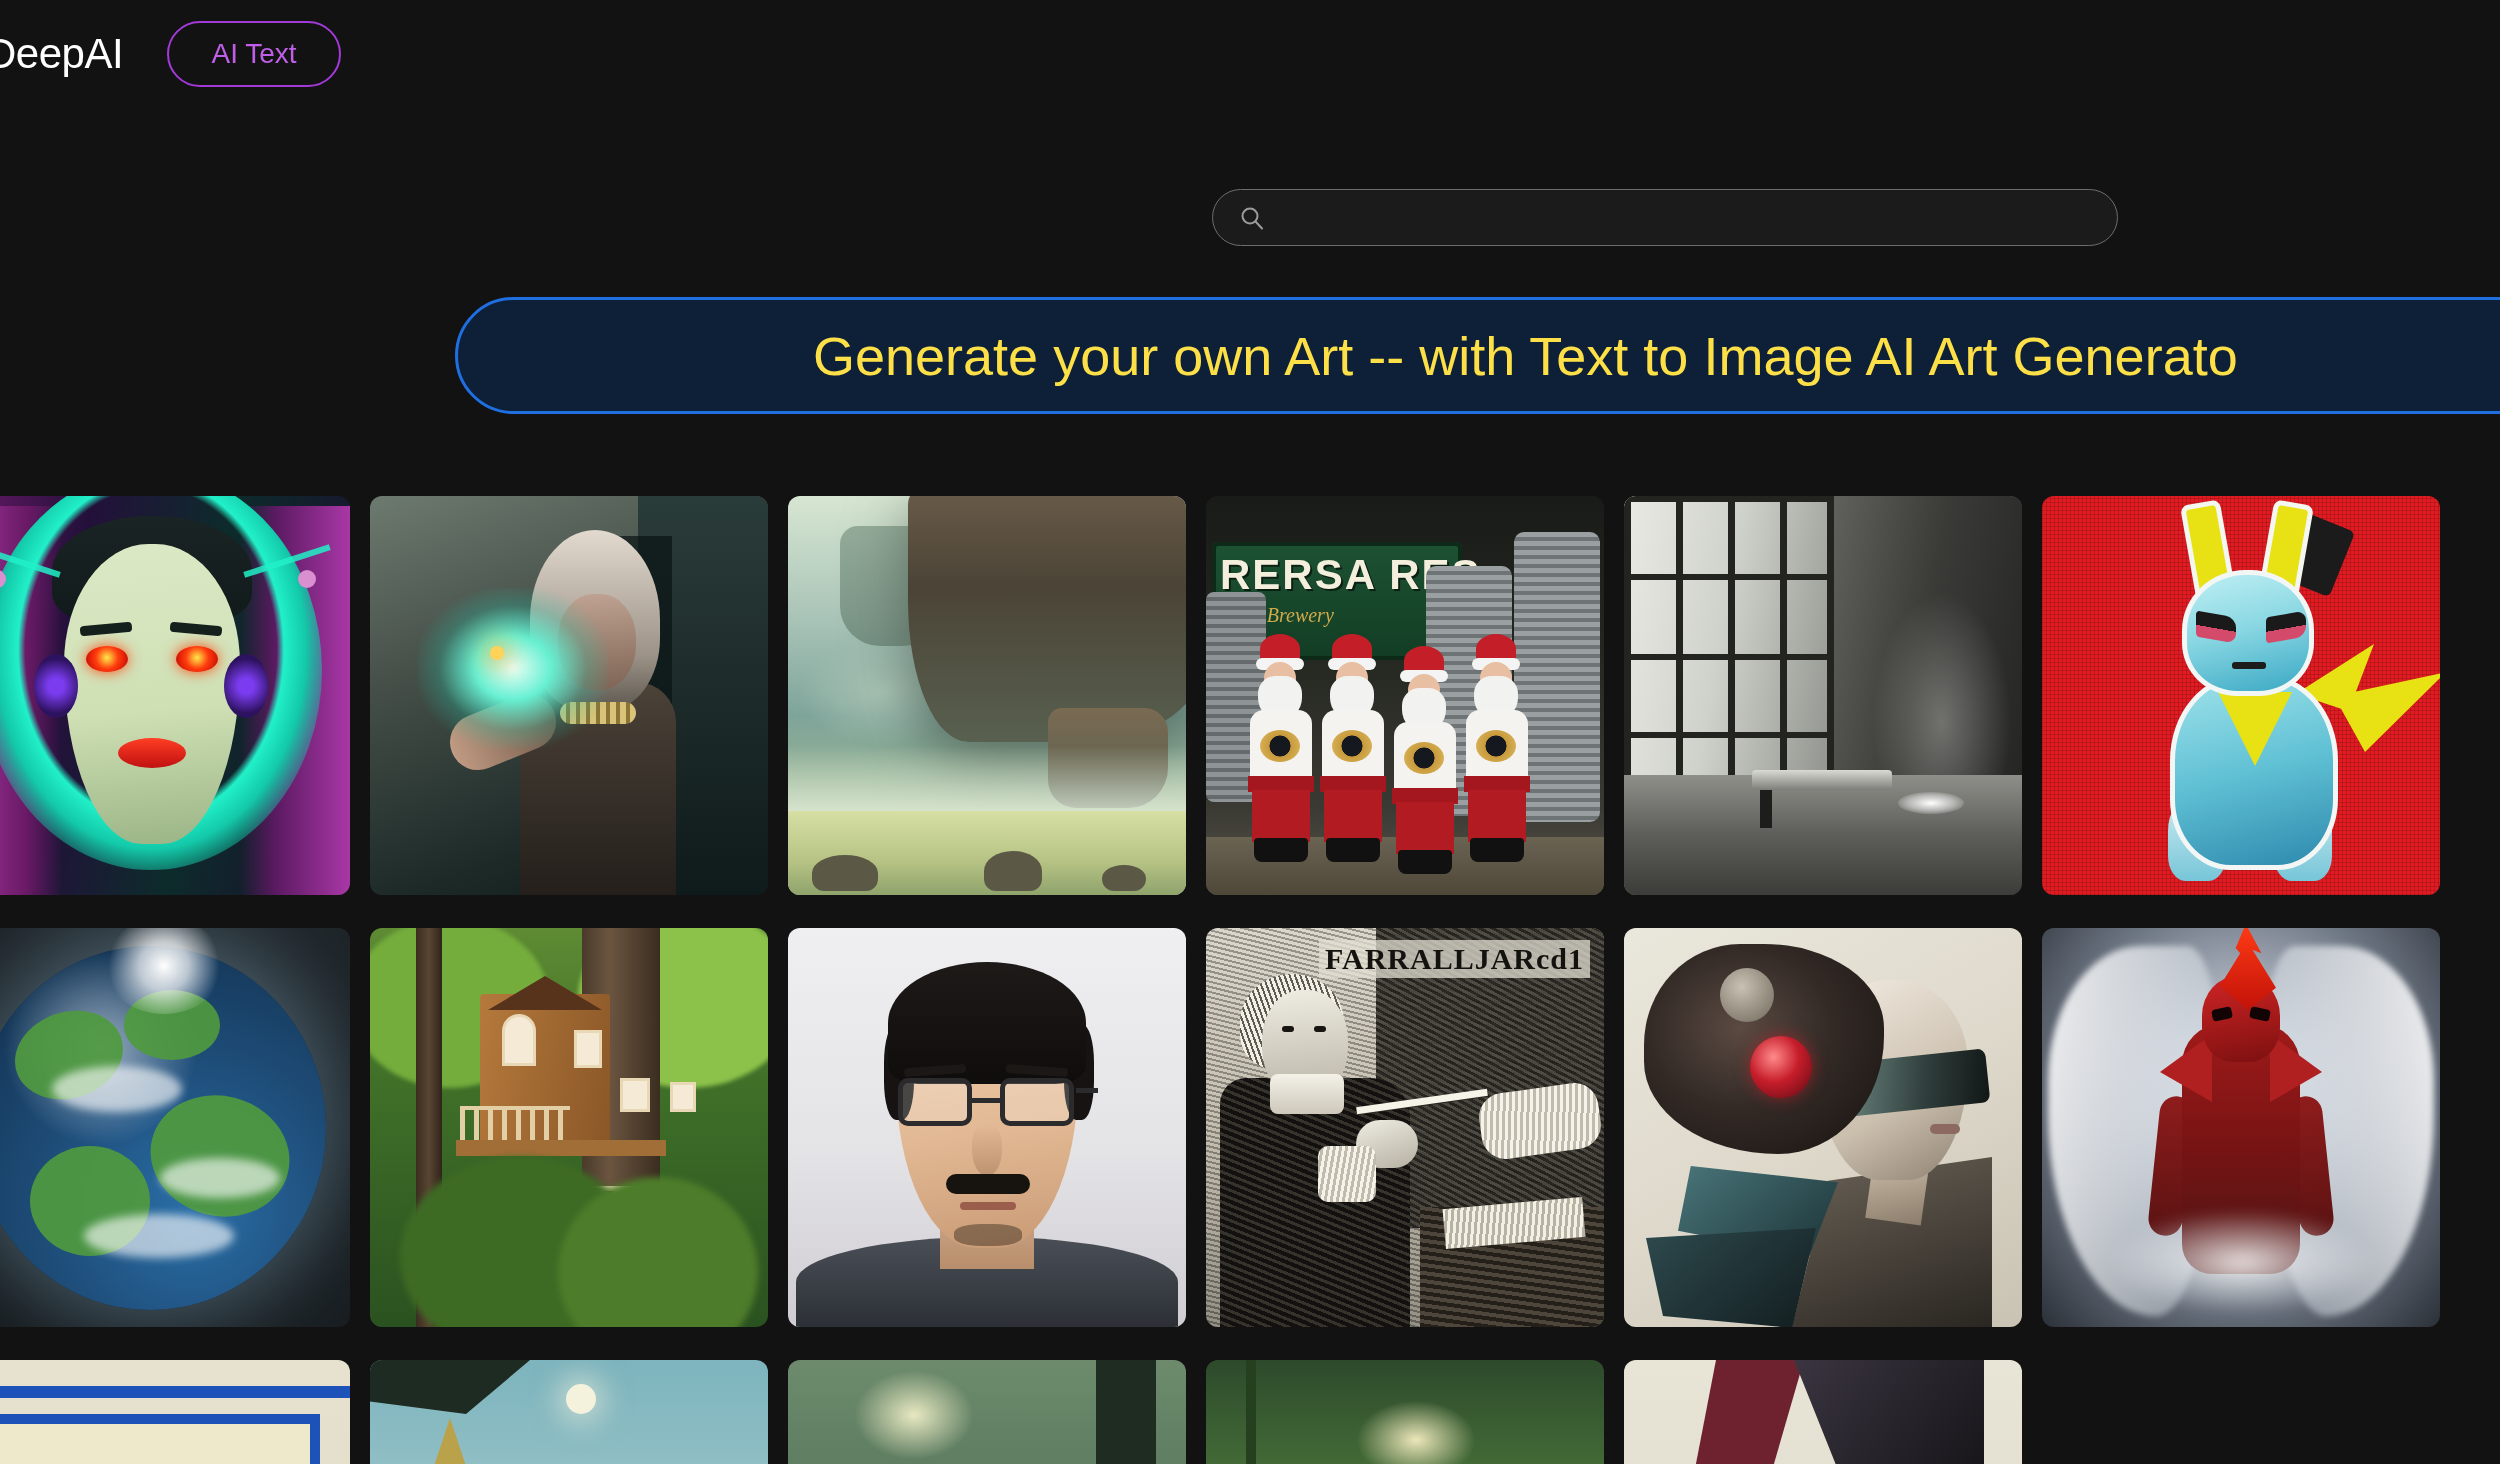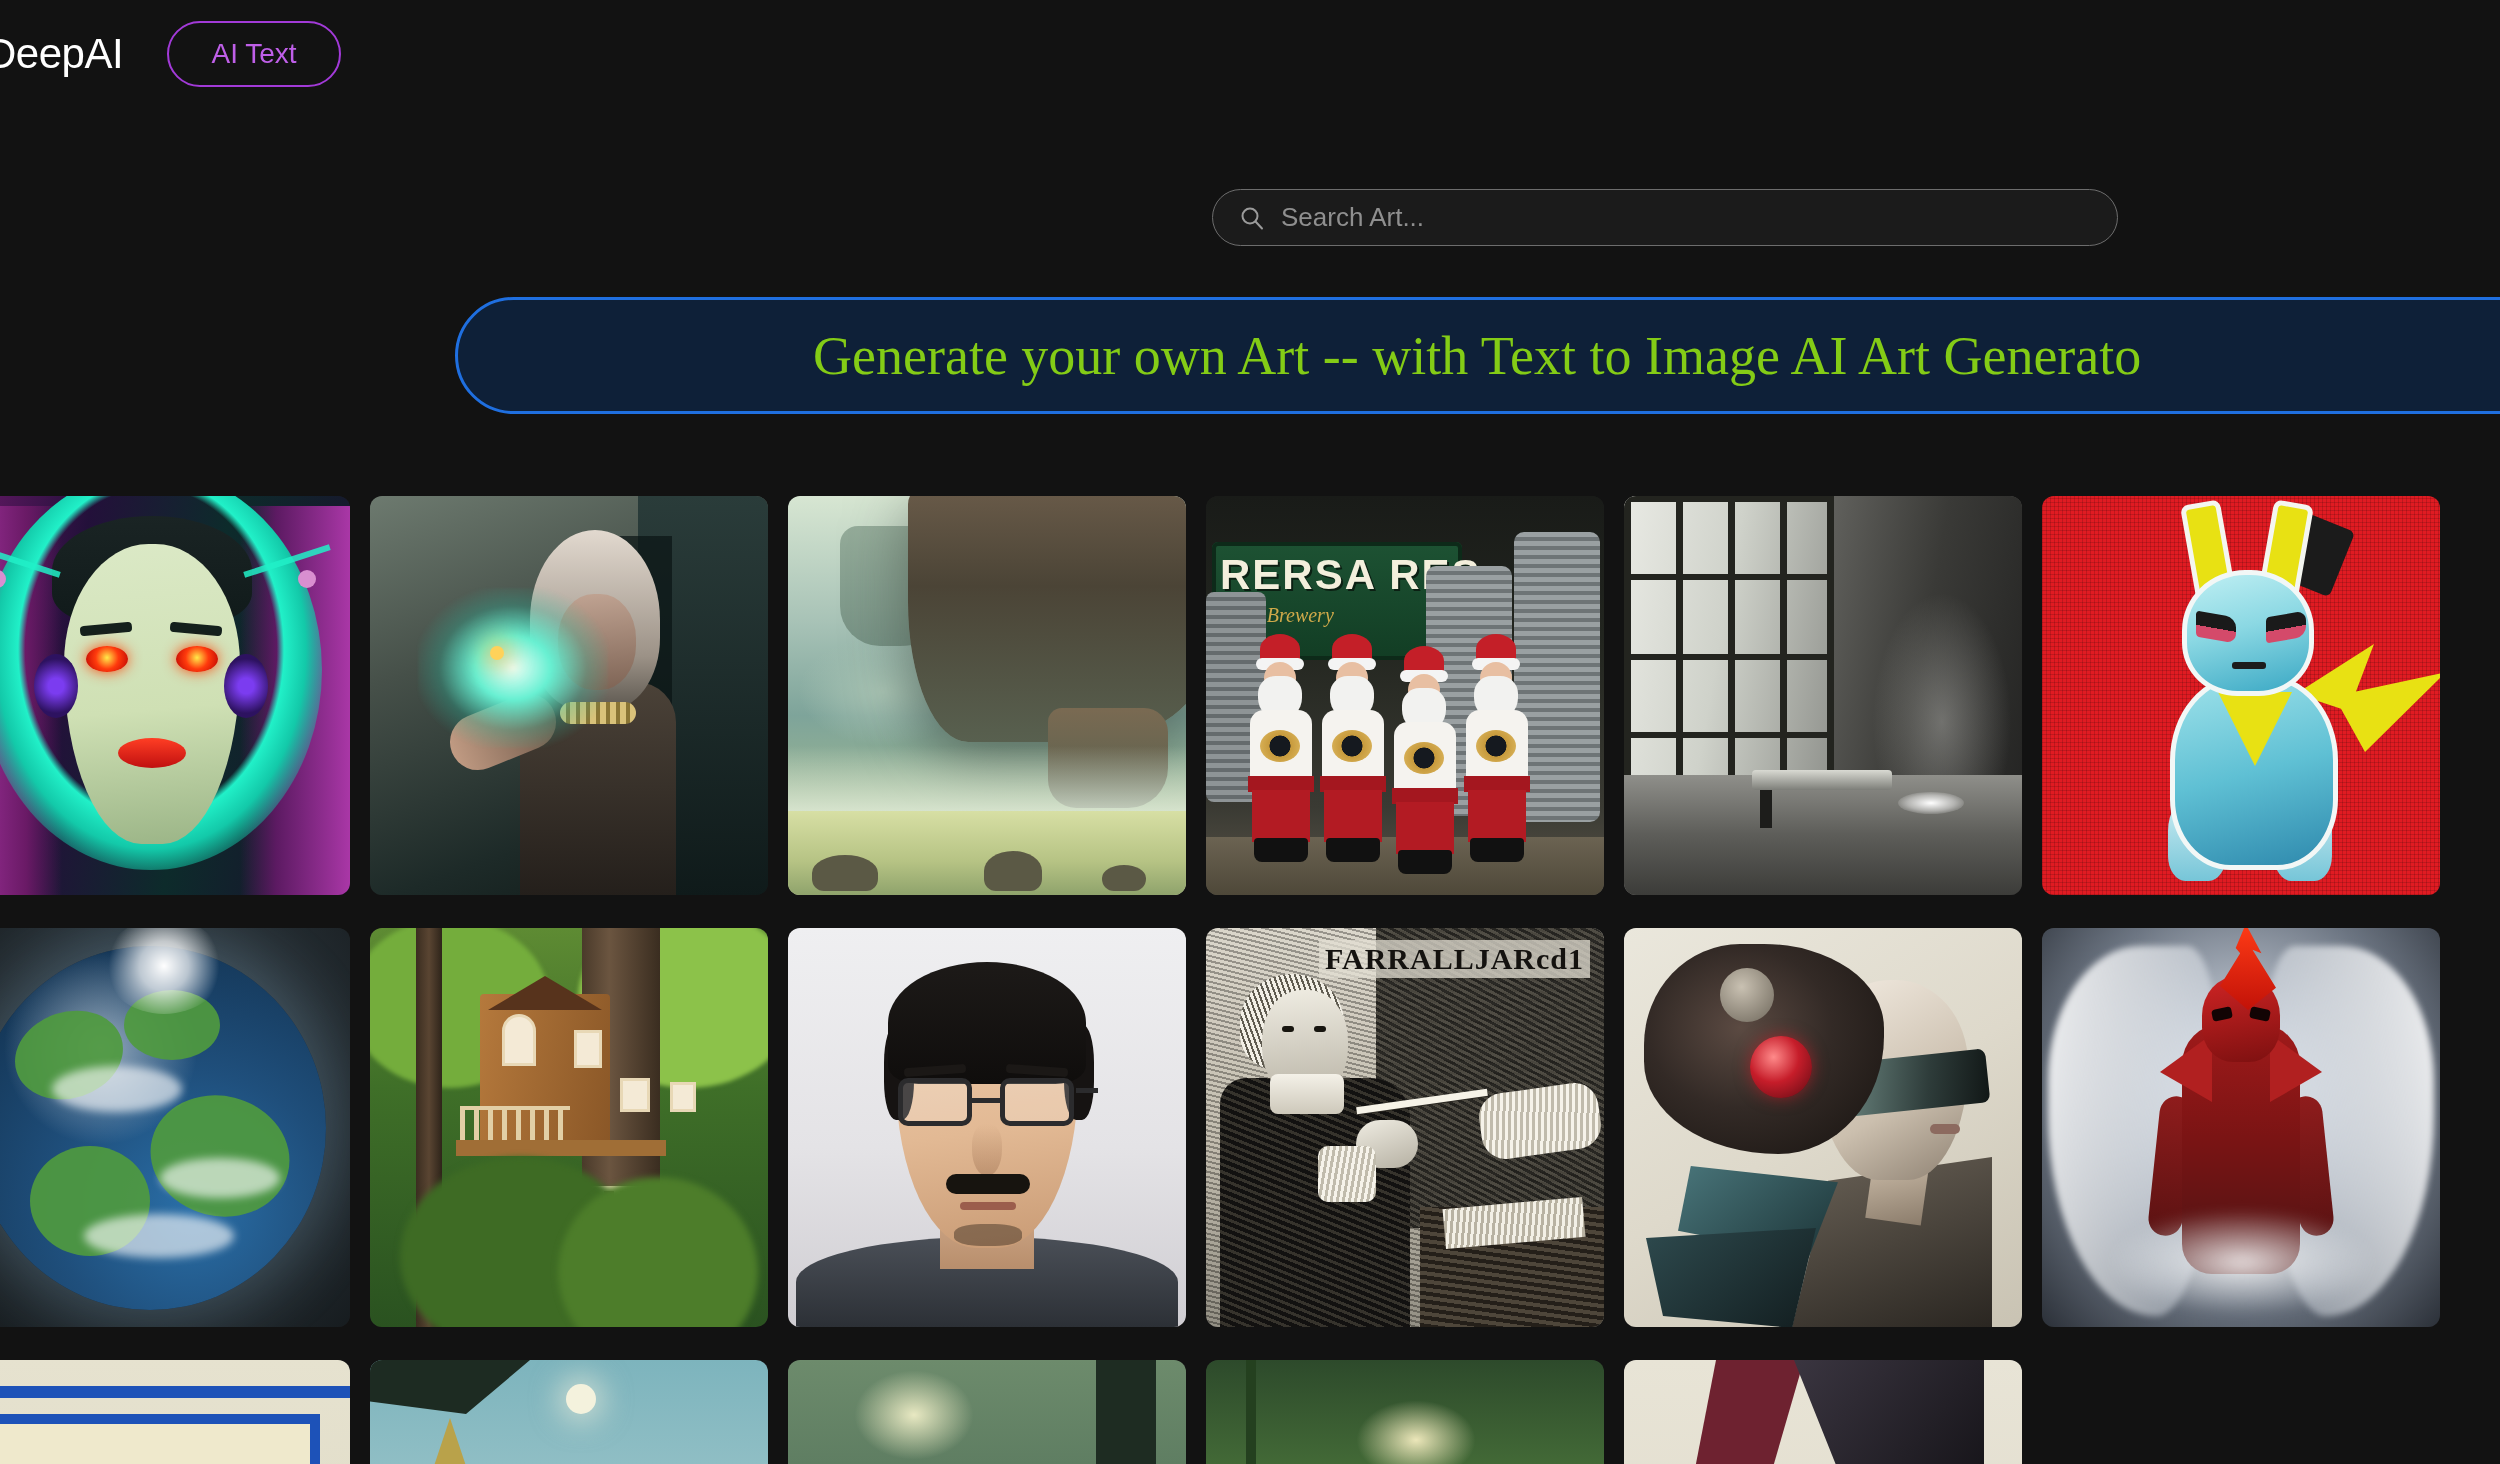--- a/index.html
+++ b/index.html
@@ -80,27 +80,26 @@
     left:455px; top:297px;
     width:2110px; height:117px;
     background:#0e2038;
     border:3px solid #1f6fe0;
     border-radius:60px;
     display:flex; align-items:center;
     overflow:hidden;
     cursor:pointer;
   }
   .banner-text {
-    color:#84cc16;
+    color:#fde047;
     font-size:54px;
     font-weight:400;
     white-space:nowrap;
     padding-left:355px;
     line-height:1;
-    font-family:Liberation Serif, serif;
   }
 
   
   .grid {
     position:absolute;
     left:-48px; top:496px;
     width:2596px;
   }
   .grid-row {
     display:flex;
@@ -501,21 +500,20 @@
 </div>
 
 <div class="search-wrap">
   <div class="search-box">
     <span class="search-icon">
       <svg width="26" height="26" viewBox="0 0 26 26">
         <circle cx="11" cy="11" r="7.5" fill="none" stroke="#9b9b9b" stroke-width="2"></circle>
         <line x1="16.5" y1="16.5" x2="23" y2="23.5" stroke="#9b9b9b" stroke-width="2" stroke-linecap="round"></line>
       </svg>
     </span>
-    <input class="search-input" type="text" placeholder="Search Art..." style="">
   </div>
 </div>
 
 <div class="banner">
   <div class="banner-text">Generate your own Art -- with Text to Image AI Art Generato</div>
 </div>
 
 <div class="grid">
 
   <div class="grid-row">

